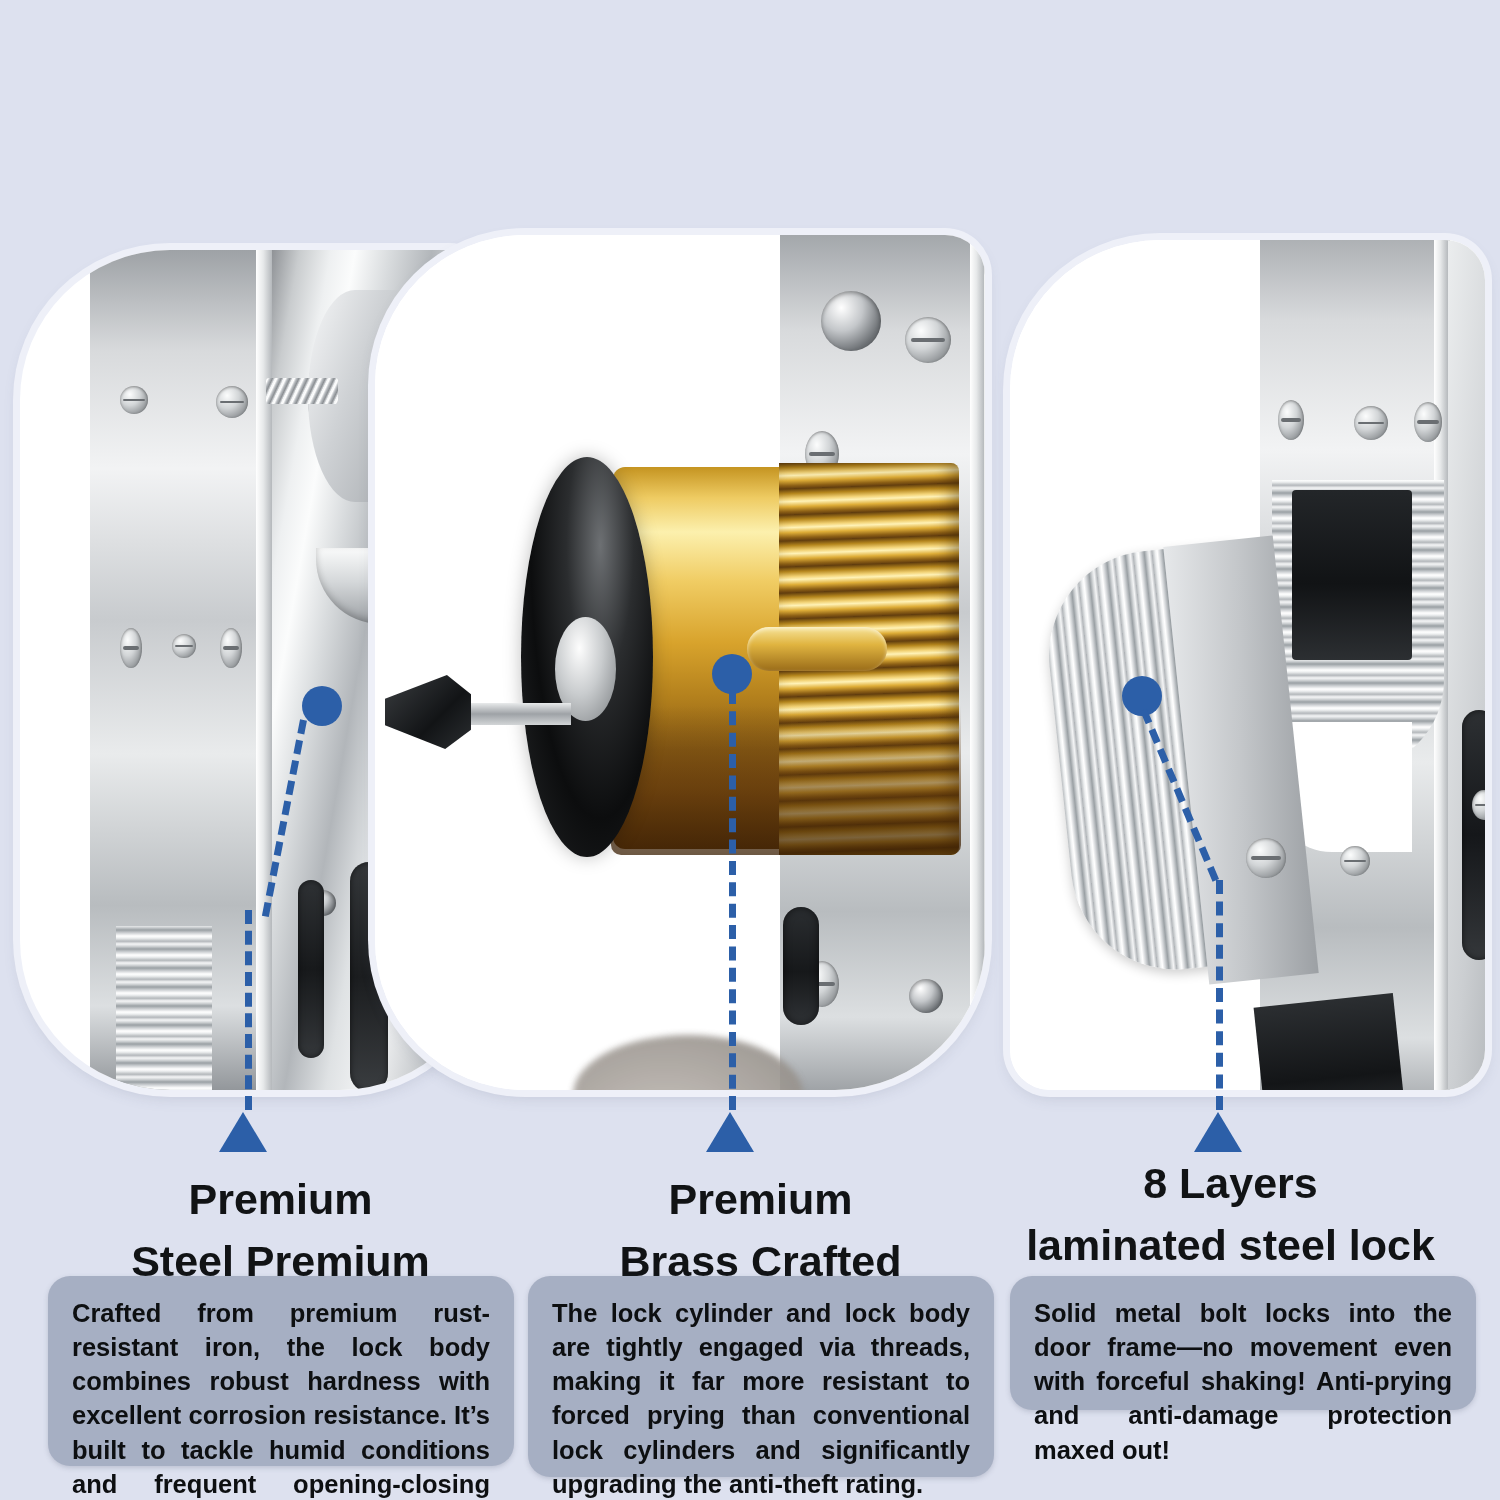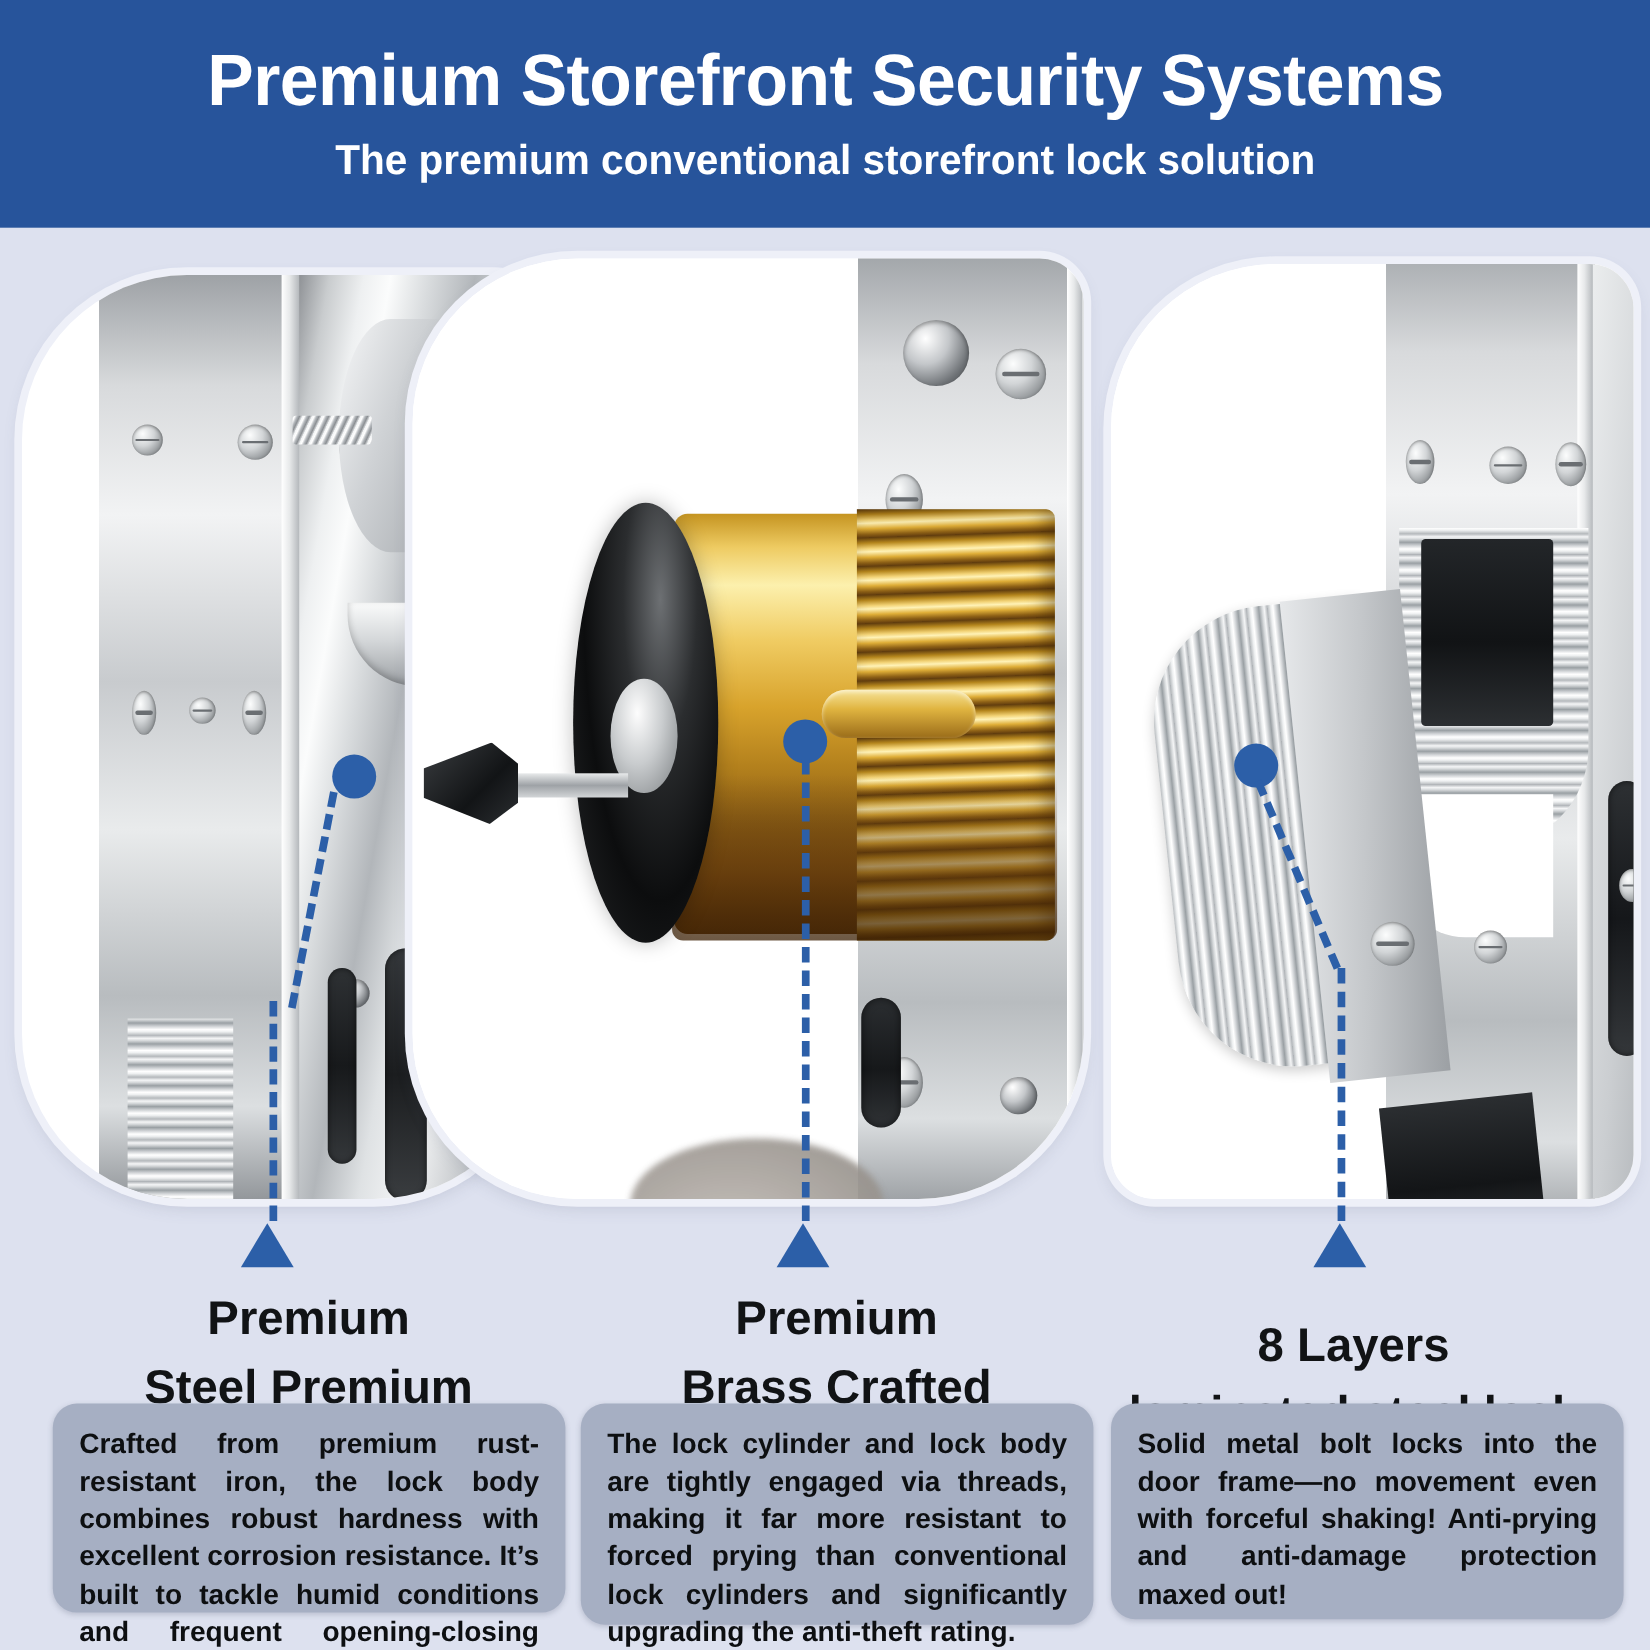--- a/index.html
+++ b/index.html
@@ -347,31 +347,27 @@
     color: #0d0f11;
     font-size: 25.5px;
     font-weight: bold;
     line-height: 1.34;
     text-align: justify;
     z-index: 11;
     box-shadow: 0 2px 5px rgba(90,100,125,0.25);
   }
   .descbox.b1 { left: 48px;   top: 1276px; width: 466px; height: 190px; }
   .descbox.b2 { left: 528px;  top: 1276px; width: 466px; height: 201px; }
-  .descbox.b3 { left: 1010px; top: 1276px; width: 466px; height: 196px; }
+  .descbox.b3 { left: 1010px; top: 1276px; width: 466px; height: 134px; }
 </style>
 </head>
 <body>
 
 <div class="page">
 
-  <div class="banner">
-    <div class="banner-title">Premium Storefront Security Systems</div>
-    <div class="banner-sub">The premium conventional storefront lock solution</div>
-  </div>
 
   <div class="stage">
 
     <div class="panel panel-1">
       <div class="p1-bodyplate metal-v"></div>
       <div class="p1-faceplate edge-hi"></div>
       <div class="p1-frontplate metal"></div>
 
       <div class="p1-cyl-hole">
         <div class="p1-cyl-hole-inner"></div>
@@ -463,21 +459,21 @@
   <div class="caption" style="left:58px; top:1168px; width:445px;">
     <div>Premium</div>
     <div>Steel Premium</div>
   </div>
 
   <div class="caption" style="left:538px; top:1168px; width:445px;">
     <div>Premium</div>
     <div>Brass Crafted</div>
   </div>
 
-  <div class="caption" style="left:1008px; top:1192px; width:445px;">
+  <div class="caption" style="left:1008px; top:1152px; width:445px;">
     <div>8 Layers</div>
     <div>laminated steel lock</div>
   </div>
 
   <div class="descbox b1">Crafted from premium rust-resistant iron, the lock body combines robust hardness with excellent corrosion resistance. It’s built to tackle humid conditions and frequent opening-closing scenarios .</div>
   <div class="descbox b2">The lock cylinder and lock body are tightly engaged via threads, making it far more resistant to forced prying than conventional lock cylinders and significantly upgrading the anti-theft rating.</div>
   <div class="descbox b3">Solid metal bolt locks into the door frame—no movement even with forceful shaking! Anti-prying and anti-damage protection maxed out!</div>
 
 </div>
 

